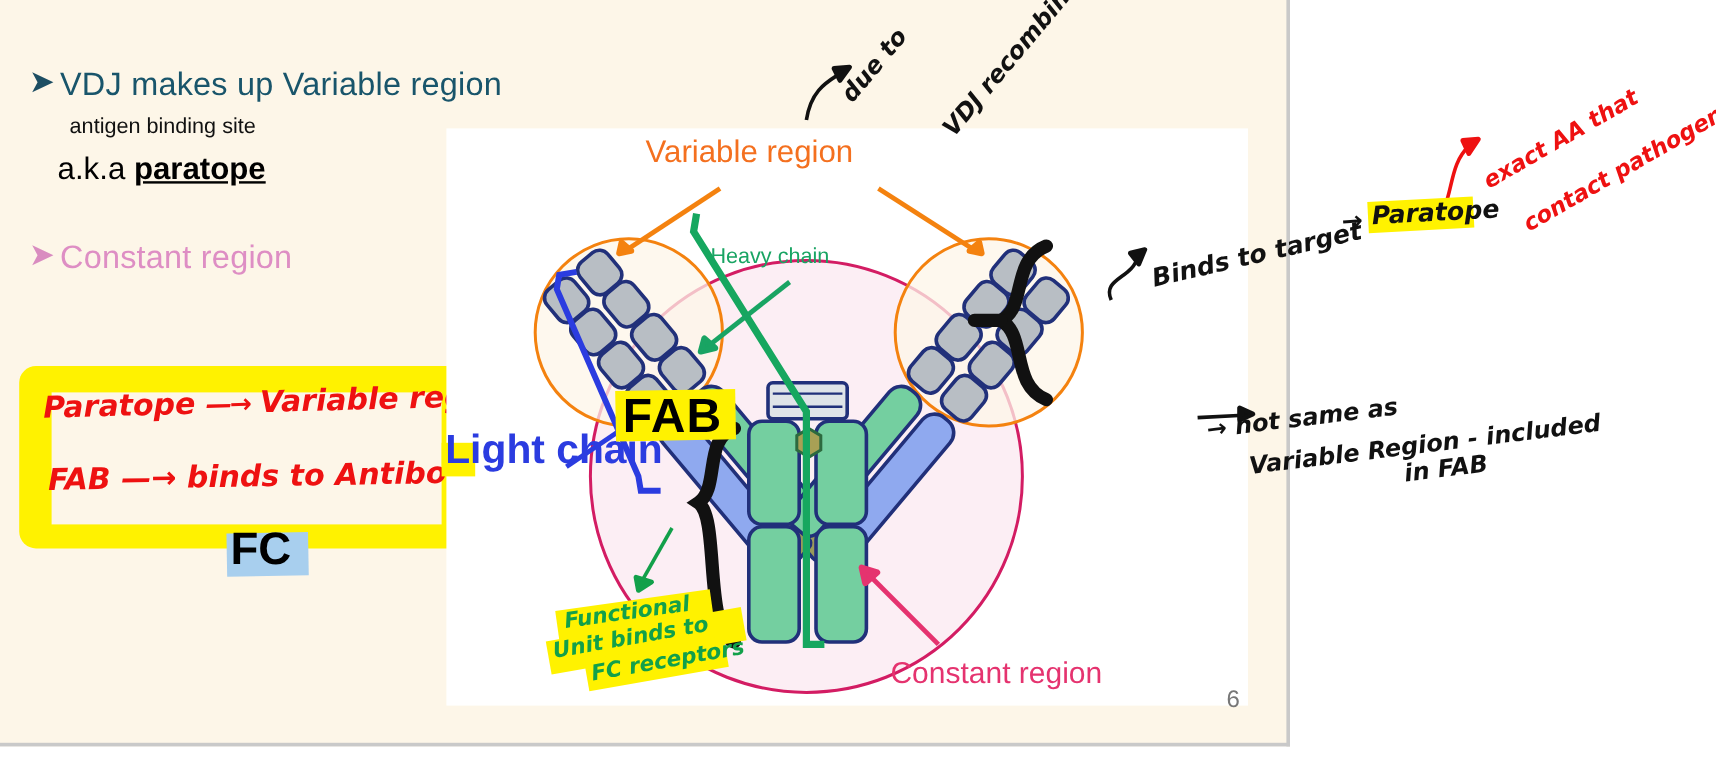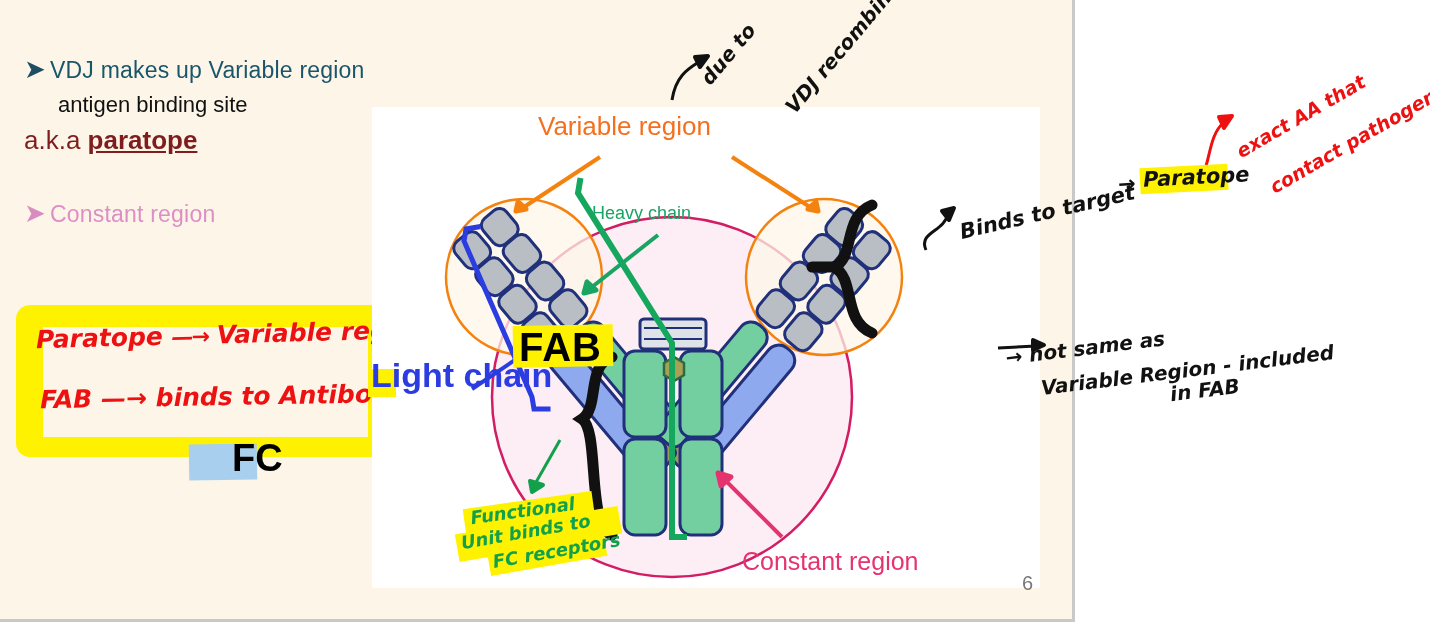--- a/index.html
+++ b/index.html
@@ -18,24 +18,24 @@
     box-sizing:border-box;
   }
   
   .bullets{position:absolute;left:24px;top:52px;width:470px;}
   .bullet-row{display:flex;align-items:flex-start;}
   .arrow-bullet{
     width:26px;flex:0 0 26px;font-size:26px;line-height:34px;
     color:#1d4e63;font-family:"DejaVu Sans",sans-serif;
   }
   .arrow-bullet.pink{color:#d98cc0;}
-  .b-line1{font-size:23px;line-height:36px;color:#19556b;letter-spacing:.2px;}
+  .b-line1{font-size:27px;line-height:36px;color:#19556b;letter-spacing:.2px;}
   .b-line1.pink{color:#de8ec4;}
-  .b-sub{font-size:22px;line-height:34px;color:#111;margin-left:34px;}
-  .b-sub2{font-size:26px;line-height:36px;color:#7f1d1d;}
+  .b-sub{font-size:18px;line-height:34px;color:#111;margin-left:34px;}
+  .b-sub2{font-size:26px;line-height:36px;color:#000000;margin-left:24px;}
   .b-sub2 b{font-weight:bold;text-decoration:underline;}
   .gap{height:38px;}
 
   
   .note-box{
     position:absolute;left:16px;top:305px;width:380px;height:152px;
     background:#fff200;border-radius:14px;
   }
   .note-inner{
     position:absolute;left:27px;top:22px;width:325px;height:110px;
@@ -67,21 +67,21 @@
   }
   .fab-txt{
     position:absolute;left:519px;top:325px;font-size:40px;font-weight:bold;
     color:#000;letter-spacing:1px;
   }
   .fc-hl{
     position:absolute;left:189px;top:444px;width:68px;height:36px;
     background:#a8cfee;transform:rotate(-1deg);
   }
   .fc-txt{
-    position:absolute;left:192px;top:437px;font-size:38px;font-weight:bold;color:#000;margin-left:40px;
+    position:absolute;left:192px;top:437px;font-size:38px;font-weight:bold;color:#000;
   }
 
   .pagenum{
     position:absolute;left:1022px;top:572px;font-size:20px;color:#777;
   }
 
   
   .hwb{font-family:"DejaVu Sans",sans-serif;color:#111;white-space:nowrap;font-style:italic;font-weight:600;}
   .hw-due1{position:absolute;left:692px;top:42px;font-size:20px;transform:rotate(-50deg);}
   .hw-due2{position:absolute;left:752px;top:18px;font-size:20px;transform:rotate(-50deg);}

